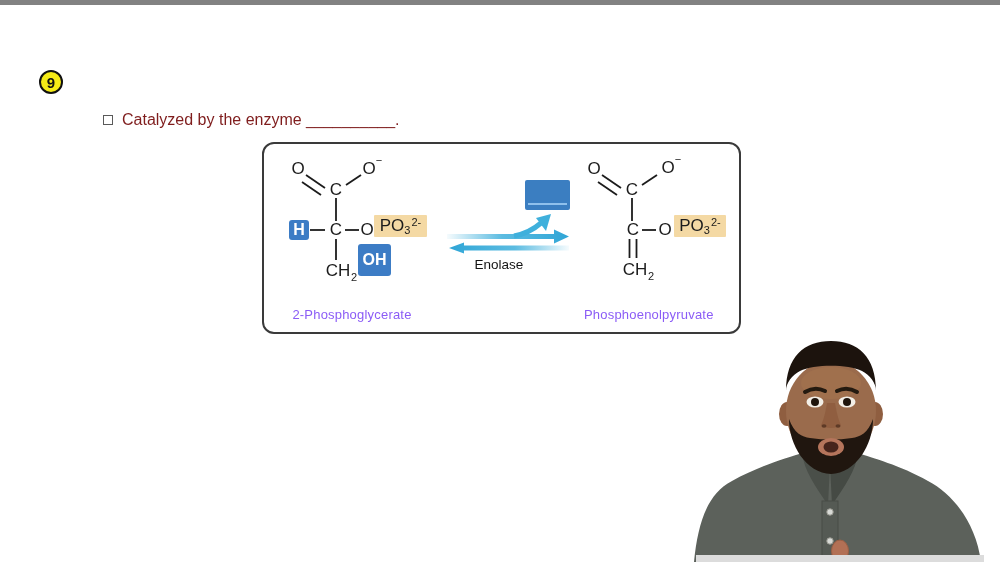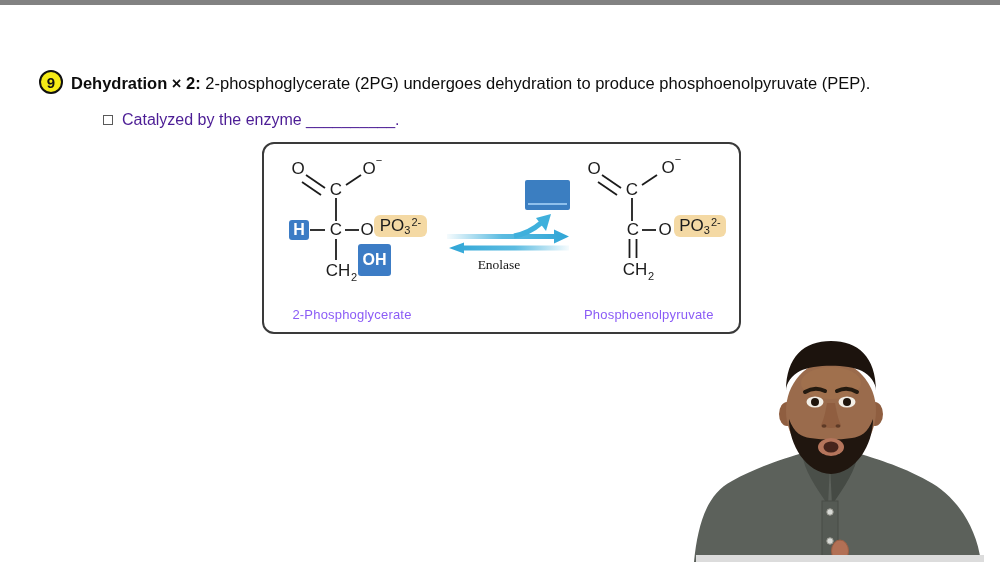--- a/index.html
+++ b/index.html
@@ -5,53 +5,52 @@
   html,body{margin:0;padding:0;background:#ffffff;}
   body{font-family:"Liberation Sans",sans-serif;}
   #stage{position:relative;width:1000px;height:562px;background:#ffffff;overflow:hidden;}
   .topbar{position:absolute;left:0;top:0;width:1000px;height:5px;background:#828282;}
   
   .step-badge{position:absolute;left:39px;top:70px;width:24px;height:24px;border:2px solid #101010;
     border-radius:50%;background:#F5EB16;display:flex;align-items:center;justify-content:center;
     font-weight:bold;font-size:15px;color:#101010;box-sizing:border-box;}
   .title{position:absolute;left:71px;top:74px;font-size:16.5px;color:#0d0d0d;white-space:nowrap;}
   .title b{font-weight:bold;}
-  .bullet-row{position:absolute;left:103px;top:111px;font-size:16px;color:#4c1d95;display:flex;align-items:center;}
+  .bullet-row{position:absolute;left:103px;top:111px;font-size:16px;color:#7f1d1d;display:flex;align-items:center;}
   .bullet-square{display:inline-block;width:8px;height:8px;border:1.3px solid #5a5a5a;margin-right:9px;background:#fff;}
   
   .dbox{position:absolute;left:262px;top:142px;width:479px;height:192px;border:2px solid #3a3a3a;
     border-radius:12px;background:#ffffff;box-sizing:border-box;}
   .dbox .inner{position:absolute;left:0;top:0;width:100%;height:100%;}
   .atom{position:absolute;font-size:17px;color:#1c1c1c;transform:translate(-50%,-50%);white-space:nowrap;}
   .charge{position:absolute;font-size:11px;color:#1c1c1c;transform:translate(-50%,-50%);}
   .hl-blue{position:absolute;background:#3C7CC5;border-radius:3px;color:#ffffff;font-weight:bold;
     display:flex;align-items:center;justify-content:center;font-size:16px;box-sizing:border-box;}
-  .hl-orange{position:absolute;background:#F4D9A4;border-radius:6px;display:flex;align-items:center;
+  .hl-orange{position:absolute;background:#F4D9A4;border-radius:1px;display:flex;align-items:center;
     justify-content:center;padding:0 3px;box-sizing:border-box;}
   .p-main{font-size:17px;color:#1c1c1c;}
   .p-sub{font-size:11px;color:#1c1c1c;margin-top:8px;}
   .p-sup{font-size:11px;color:#1c1c1c;margin-top:-9px;margin-left:1px;}
   .sub2{font-size:11px;color:#1c1c1c;position:absolute;transform:translate(-50%,-50%);}
   .answer-cover{position:absolute;left:261px;top:36px;width:45px;height:30px;background:#3B7EC1;border-radius:2px;}
   .answer-cover .line{position:absolute;left:3px;right:3px;bottom:5px;height:2.5px;background:#8FC0EC;}
-  .enzyme{position:absolute;left:200px;top:113px;width:70px;text-align:center;font-size:13.5px;color:#141414;font-family:Liberation Serif, serif;}
+  .enzyme{position:absolute;left:200px;top:113px;width:70px;text-align:center;font-size:13.5px;color:#141414;}
   .mol-label{position:absolute;top:163px;font-size:13px;color:#8b5cf6;letter-spacing:.2px;white-space:nowrap;}
   .bonds{position:absolute;left:0;top:0;pointer-events:none;}
   .person{position:absolute;left:690px;top:333px;}
 </style>
 </head>
 <body>
 
 <div id="stage">
   <div class="topbar"></div>
 
   <div class="step-badge">
     <span>9</span>
   </div>
-  <div class="title"><b>Dehydration × 2:</b><span> 2-phosphoglycerate (2PG) undergoes dehydration to produce phosphoenolpyruvate (PEP).</span></div>
   <div class="bullet-row">
     <span class="bullet-square"></span>
     <span>Catalyzed by the enzyme __________.</span>
   </div>
 
   <div class="dbox">
     <div class="inner">
 
       <svg class="bonds" width="475" height="188" viewBox="0 0 475 188">
         <defs>

